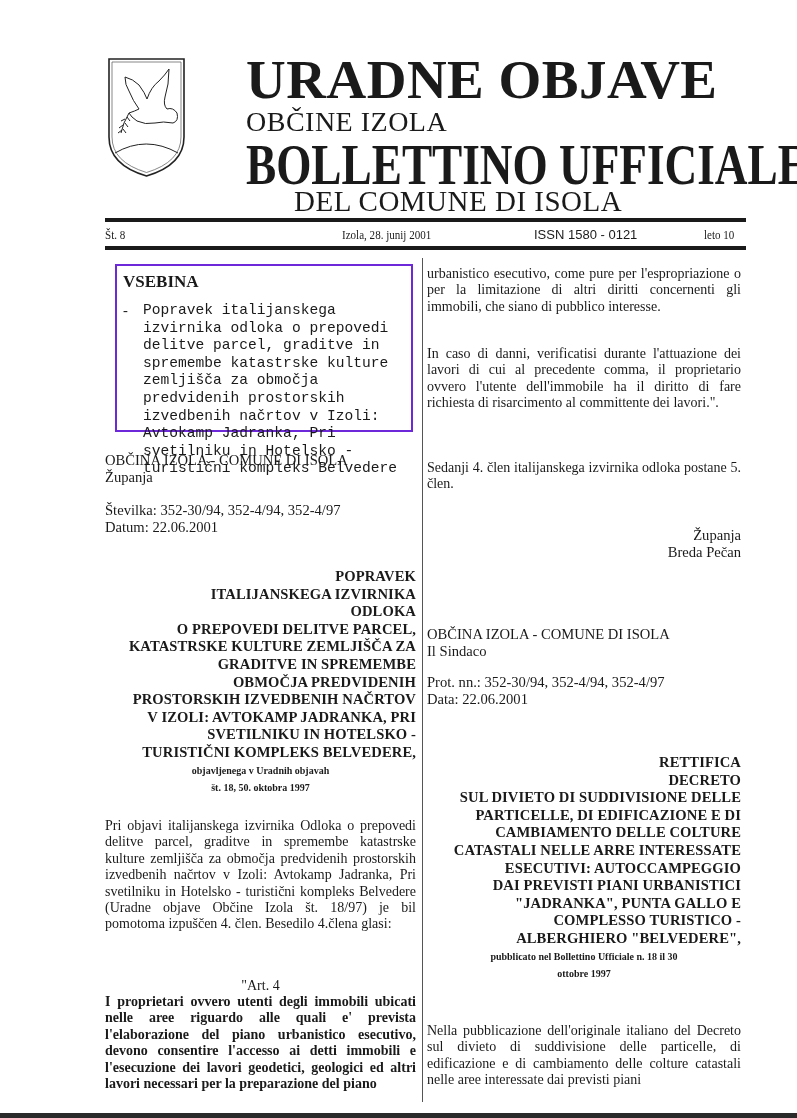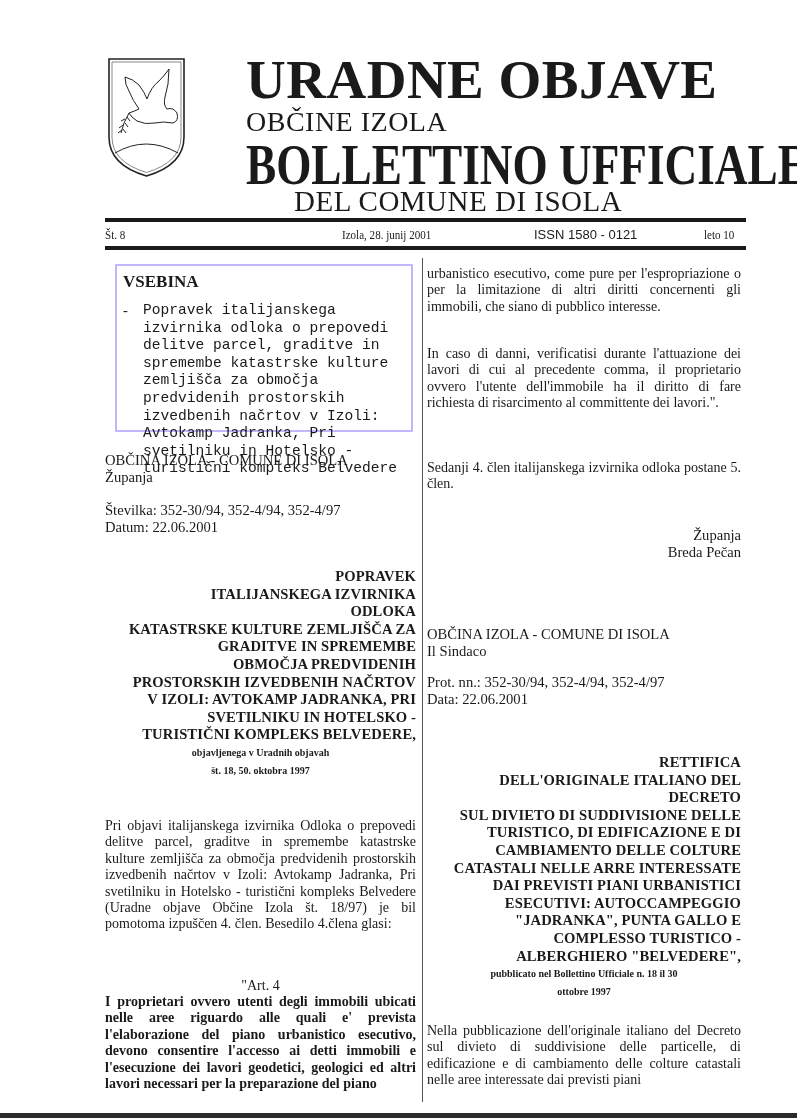--- a/index.html
+++ b/index.html
@@ -20,21 +20,21 @@
   .info-sans { font-family: "Liberation Sans", "DejaVu Sans", sans-serif; font-size: 13px; }
   .cond { transform: scaleX(0.85); transform-origin: left top; }
   
   .divider { left: 422px; top: 258px; width: 1px; height: 844px; background: #555; }
   .bottom-rule { left: 0; top: 1113px; width: 797px; height: 5px; background: #2a2a2a; }
   .col-text { font-size: 14px; line-height: 16.4px; text-align: justify; }
   .col-left { left: 105px; width: 311px; }
   .col-right { left: 427px; width: 314px; }
   .center { text-align: center; }
   
-  .vsebina { left: 115px; top: 264px; width: 298px; height: 168px; border: 2px solid #c4b5fd; box-sizing: border-box; }
+  .vsebina { left: 115px; top: 264px; width: 298px; height: 168px; border: 2px solid #6d28d9; box-sizing: border-box; }
   .vsebina-title { position: absolute; left: 6px; top: 6px; font-size: 17px; font-weight: bold; }
   .vsebina-item { position: absolute; left: 6px; top: 36px; width: 284px; font-size: 14.6px; line-height: 17.6px; }
   .vsebina-dash { position: absolute; left: 0; top: 0; }
   .vsebina-text { margin-left: 20px; display: block; font-family: Liberation Mono, monospace; }
   .heading { font-weight: bold; font-size: 14.6px; line-height: 17.6px; text-align: right; letter-spacing: 0.1px; }
   .heading-sub { font-weight: bold; font-size: 10px; line-height: 17.6px; text-align: center; }
   .block p { margin: 0; }
 </style>
 </head>
 <body>
@@ -76,20 +76,21 @@
 </div>
 <div class="abs col-left block" style="top:502px; font-size:14.6px; line-height:17px;">
   <p>Številka: 352-30/94, 352-4/94, 352-4/97</p>
   <p>Datum: 22.06.2001</p>
 </div>
 
 <div class="abs col-left" style="top:568px;">
   <div class="heading">POPRAVEK</div>
   <div class="heading">ITALIJANSKEGA IZVIRNIKA</div>
   <div class="heading">ODLOKA</div>
+  <div class="heading">O PREPOVEDI DELITVE PARCEL,</div>
   <div class="heading">KATASTRSKE KULTURE ZEMLJIŠČA ZA</div>
   <div class="heading">GRADITVE IN SPREMEMBE</div>
   <div class="heading">OBMOČJA PREDVIDENIH</div>
   <div class="heading">PROSTORSKIH IZVEDBENIH NAČRTOV</div>
   <div class="heading">V IZOLI: AVTOKAMP JADRANKA, PRI</div>
   <div class="heading">SVETILNIKU IN HOTELSKO -</div>
   <div class="heading">TURISTIČNI KOMPLEKS BELVEDERE,</div>
   <div class="heading-sub">objavljenega v Uradnih objavah</div>
   <div class="heading-sub">št. 18, 50. oktobra 1997</div>
 </div>
@@ -112,28 +113,27 @@
   <p>OBČINA IZOLA - COMUNE DI ISOLA</p>
   <p>Il Sindaco</p>
 </div>
 <div class="abs col-right block" style="top:674px; font-size:14.6px; line-height:17px;">
   <p>Prot. nn.: 352-30/94, 352-4/94, 352-4/97</p>
   <p>Data: 22.06.2001</p>
 </div>
 
 <div class="abs col-right" style="top:754px;">
   <div class="heading">RETTIFICA</div>
-  <div class="heading">DELL'ORIGINALE ITALIANO DEL</div>
   <div class="heading">DECRETO</div>
   <div class="heading">SUL DIVIETO DI SUDDIVISIONE DELLE</div>
-  <div class="heading">TURISTICO, DI EDIFICAZIONE E DI</div>
+  <div class="heading">PARTICELLE, DI EDIFICAZIONE E DI</div>
   <div class="heading">CAMBIAMENTO DELLE COLTURE</div>
   <div class="heading">CATASTALI NELLE ARRE INTERESSATE</div>
+  <div class="heading">ESECUTIVI: AUTOCCAMPEGGIO</div>
   <div class="heading">DAI PREVISTI PIANI URBANISTICI</div>
-  <div class="heading">ESECUTIVI: AUTOCCAMPEGGIO</div>
   <div class="heading">"JADRANKA", PUNTA GALLO E</div>
   <div class="heading">COMPLESSO TURISTICO -</div>
   <div class="heading">ALBERGHIERO "BELVEDERE",</div>
   <div class="heading-sub">pubblicato nel Bollettino Ufficiale n. 18 il 30</div>
   <div class="heading-sub">ottobre 1997</div>
 </div>
 
 <div class="abs col-right col-text" style="top:1023px;">Nella pubblicazione dell'originale italiano del Decreto sul divieto di suddivisione delle particelle, di edificazione e di cambiamento delle colture catastali nelle aree interessate dai previsti piani</div>
 
 <div class="abs bottom-rule"></div>

